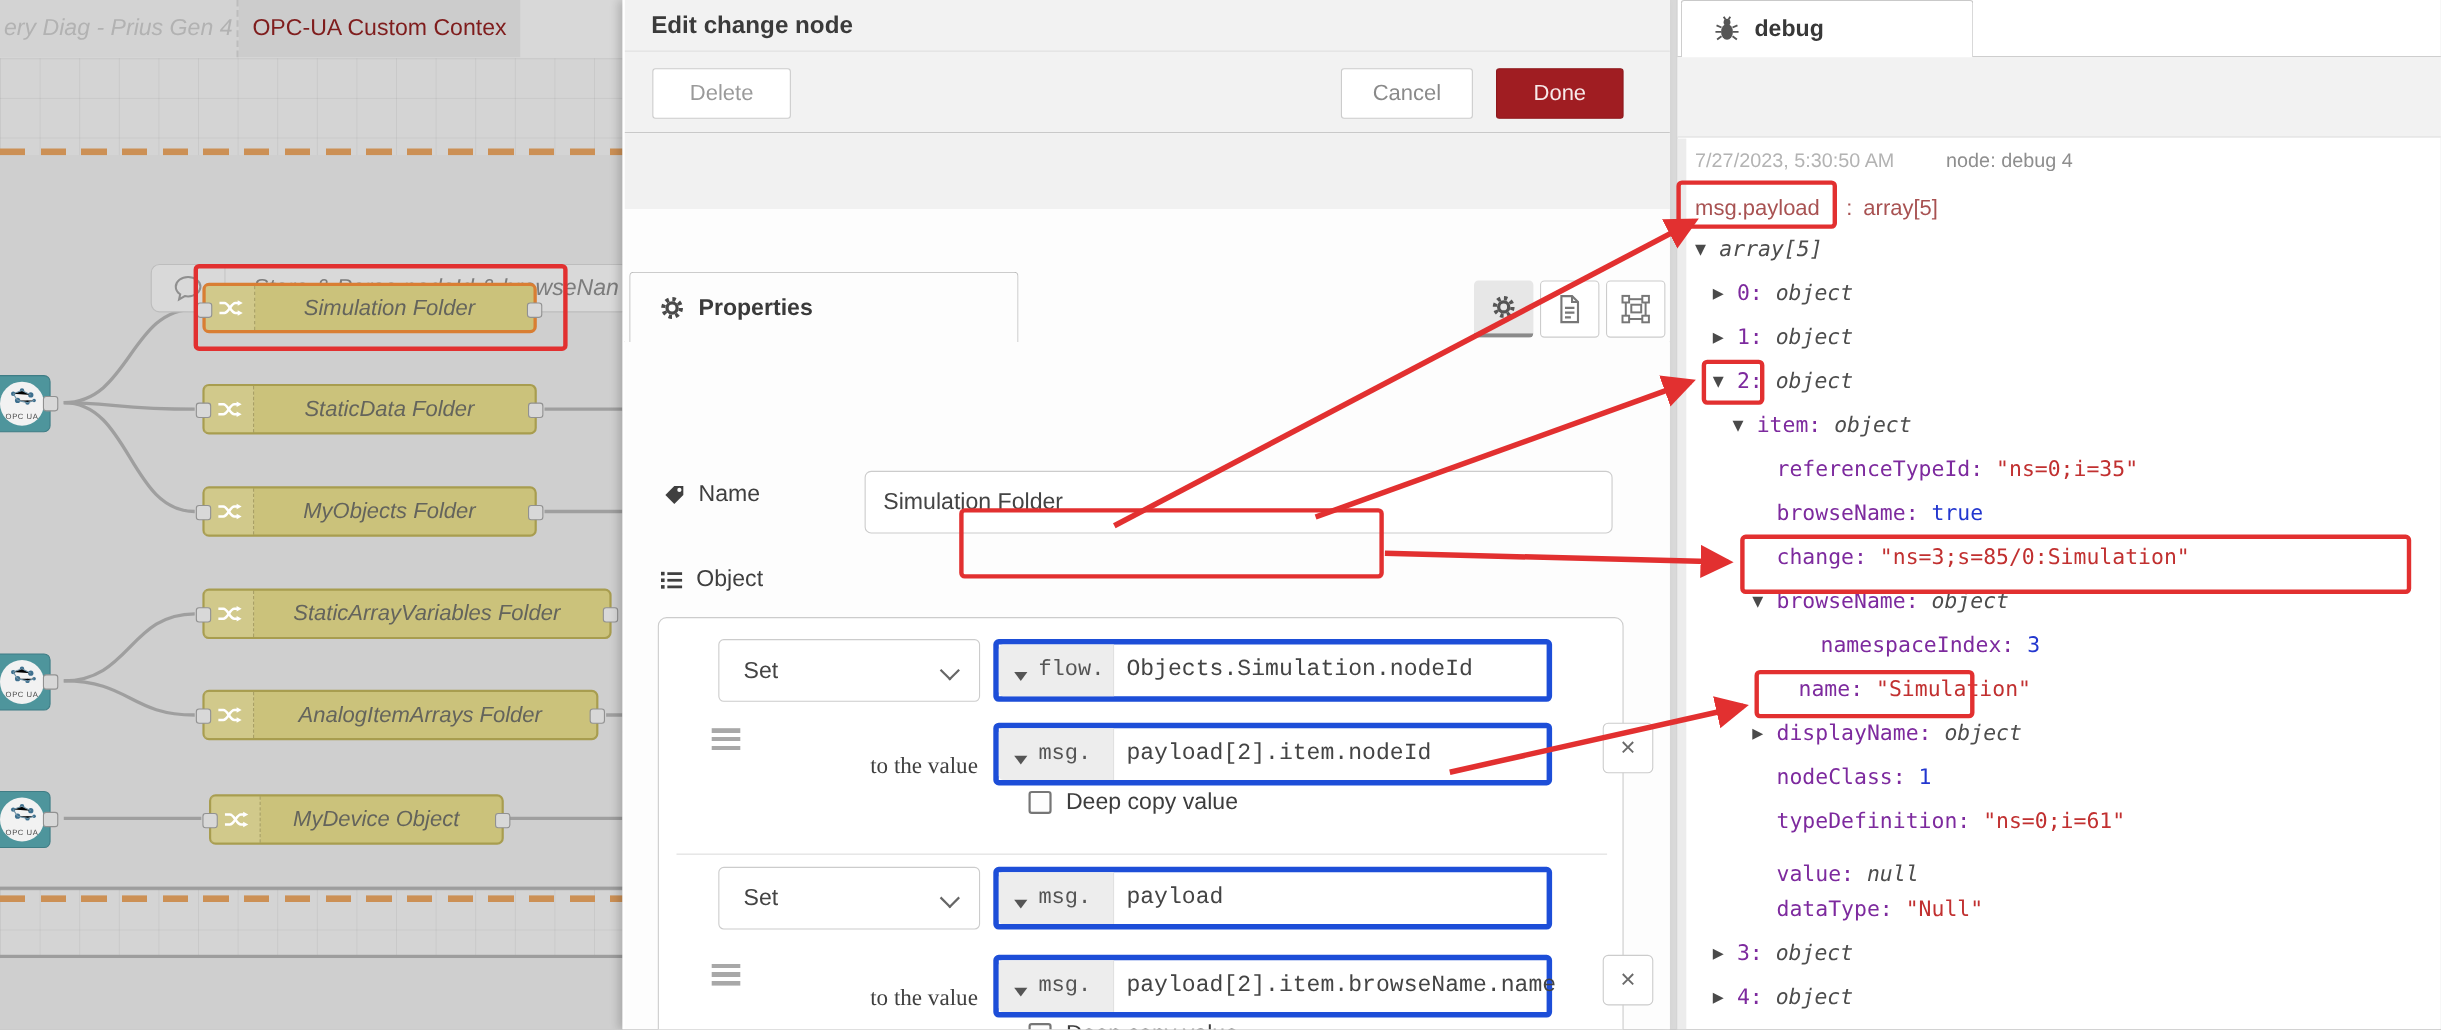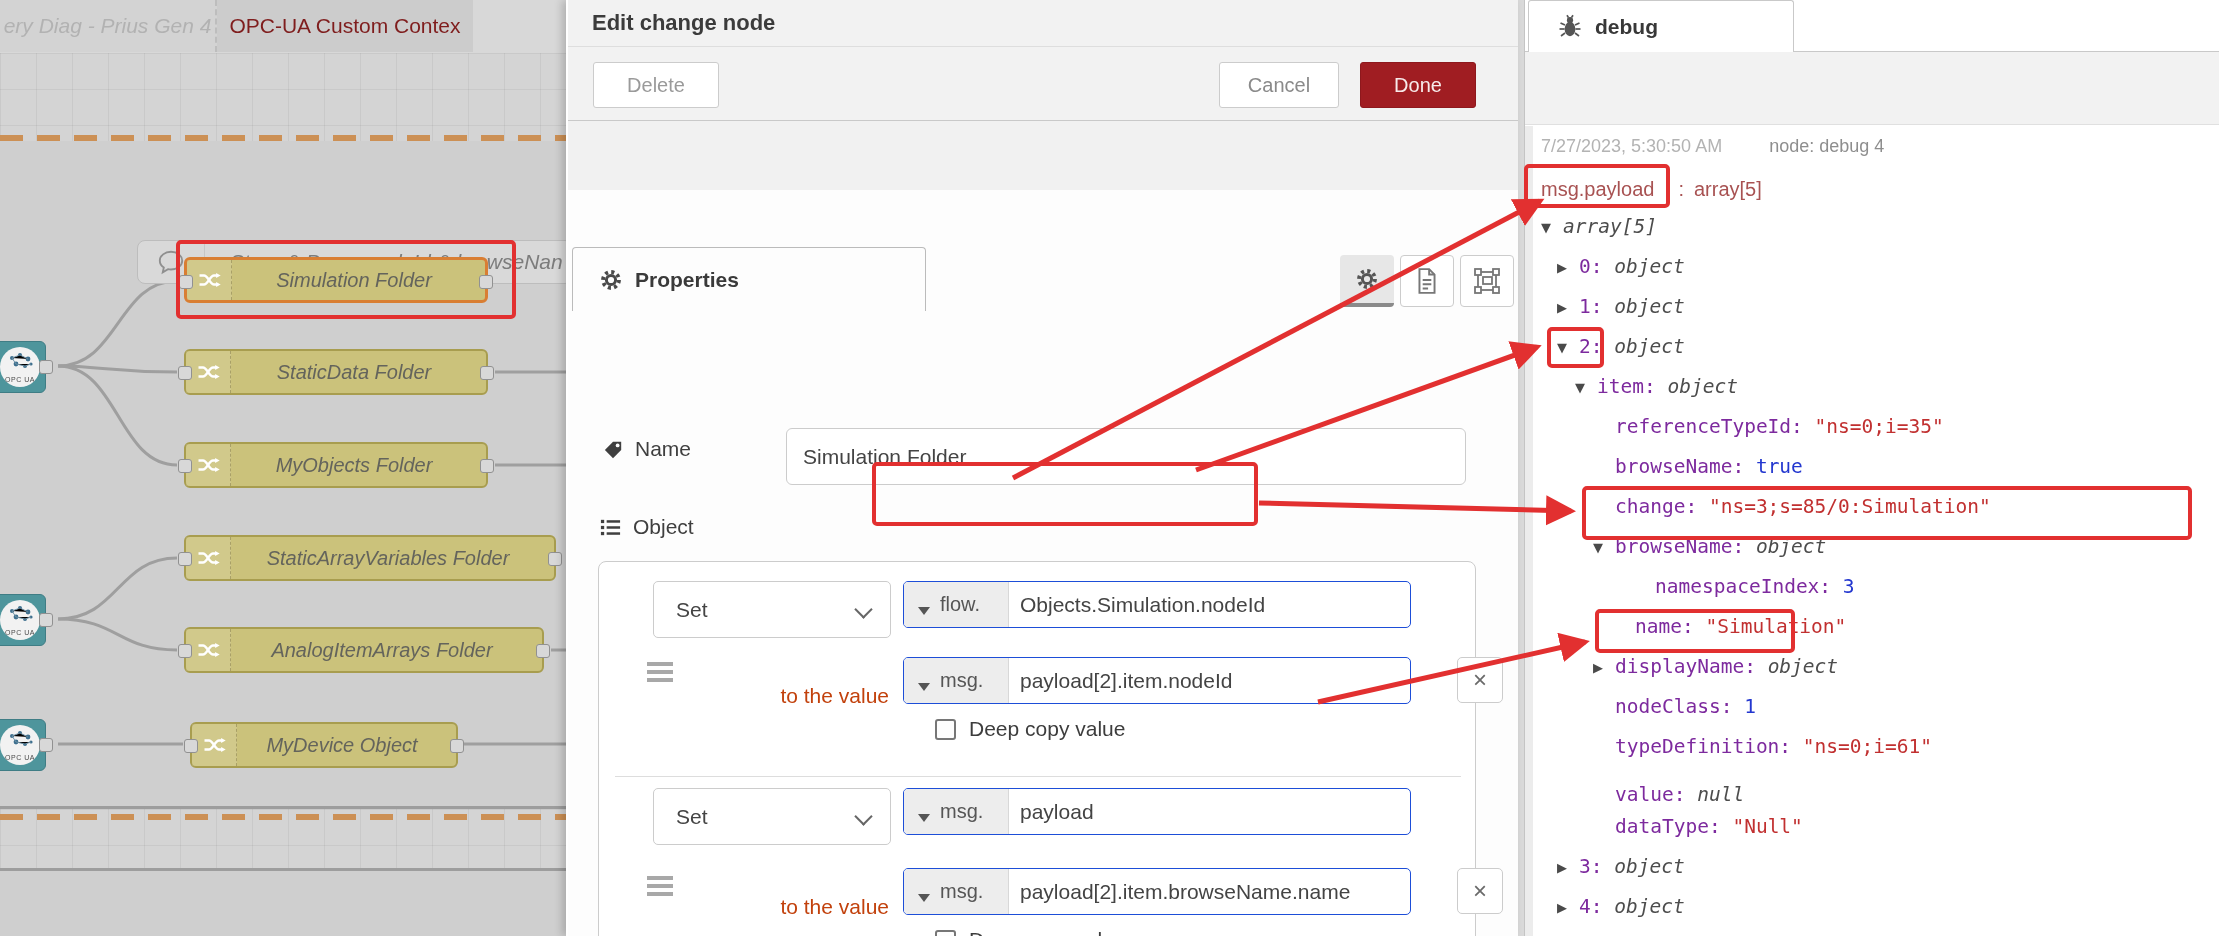--- a/index.html
+++ b/index.html
@@ -61,26 +61,26 @@
   #name-row-label{position:absolute;left:34px;top:247px;display:flex;align-items:center;}
   #name-row-label span{font-size:21px;color:#3f3f3f;margin-left:10px;}
   #name-input{position:absolute;left:218px;top:238px;width:680px;height:57px;border:1px solid #ccc;border-radius:6px;
     box-sizing:border-box;font-size:21px;color:#444;display:flex;align-items:center;padding-left:16px;background:#fff;}
   #rules-label{position:absolute;left:30px;top:325px;display:flex;align-items:center;}
   #rules-label span{font-size:21px;color:#3f3f3f;margin-left:10px;}
   #rules-box{position:absolute;left:30px;top:371px;width:878px;height:600px;border:1px solid #ccc;border-radius:8px;background:#fff;box-sizing:border-box;}
   .rule-select{position:absolute;width:238px;height:57px;border:1px solid #ccc;border-radius:5px;background:#fff;box-sizing:border-box;}
   .rule-select .sel-label{position:absolute;left:22px;top:0;height:100%;display:flex;align-items:center;font-size:21px;color:#444;}
   .sel-chevron{position:absolute;right:20px;top:21px;width:11px;height:11px;border-right:2px solid #666;border-bottom:2px solid #666;transform:rotate(45deg);}
-  .typed-input{position:absolute;width:508px;height:47px;border:1px solid #1d4ed8;border-radius:5px;background:#fff;box-sizing:border-box;}
+  .typed-input{position:absolute;width:508px;height:57px;border:5px solid #1d4ed8;border-radius:5px;background:#fff;box-sizing:border-box;font-family:Liberation Mono, monospace;}
   .ti-chip{position:absolute;left:0;top:0;bottom:0;width:104px;background:#ededed;border-right:1px solid #d8d8d8;border-radius:4px 0 0 4px;}
   .ti-tri{position:absolute;left:14px;top:25px;width:0;height:0;border-left:6px solid transparent;border-right:6px solid transparent;border-top:8px solid #555;}
   .ti-type{position:absolute;left:36px;top:0;height:100%;display:flex;align-items:center;font-size:20px;color:#555;}
   .ti-value{position:absolute;left:116px;top:0;height:100%;display:flex;align-items:center;font-size:21px;color:#444;white-space:nowrap;}
-  .to-value{position:absolute;width:200px;text-align:right;font-size:21px;color:#c2410c;}
+  .to-value{position:absolute;width:200px;text-align:right;font-size:21px;color:#404040;font-family:Liberation Serif, serif;}
   .drag-handle{position:absolute;left:48px;width:26px;height:20px;
     background:repeating-linear-gradient(to bottom,#a8a8a8 0 4px,transparent 4px 8px);}
   .x-btn{position:absolute;left:858px;width:46px;height:46px;border:1px solid #ccc;border-radius:5px;background:#fff;
     display:flex;align-items:center;justify-content:center;font-size:24px;color:#6a6a6a;box-sizing:border-box;}
   .deep-row{position:absolute;left:336px;display:flex;align-items:center;}
   .deep-check{width:21px;height:21px;border:2px solid #767676;border-radius:3px;background:#fdfdfd;box-sizing:border-box;}
   .deep-label{font-size:21px;color:#3d3d3d;margin-left:13px;}
   .rule-divider{position:absolute;left:16px;width:846px;height:1px;background:#ddd;}
   
   #debug-panel{position:absolute;left:1524px;top:0;width:695px;height:936px;background:#fff;border-left:1px solid #c4c4c4;}

